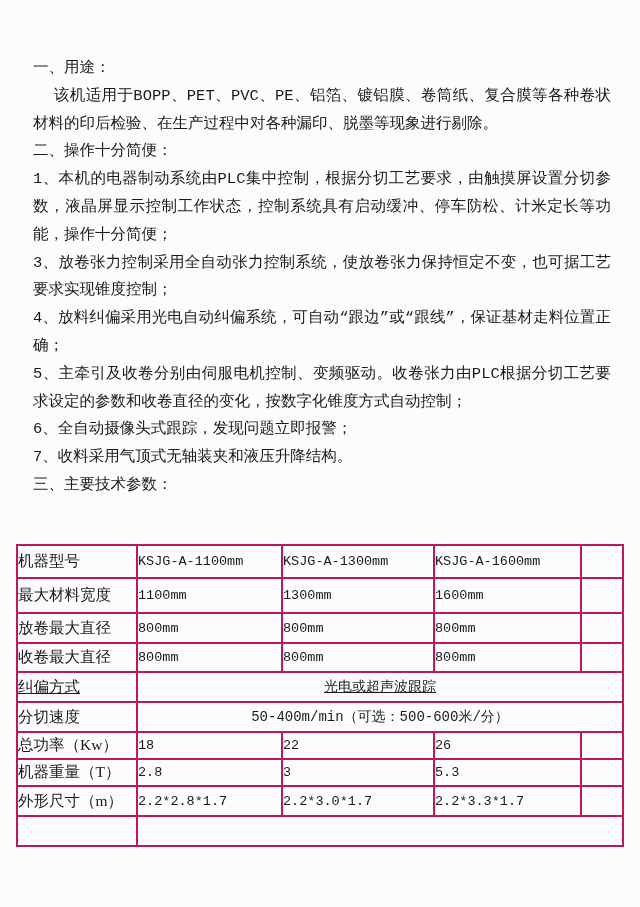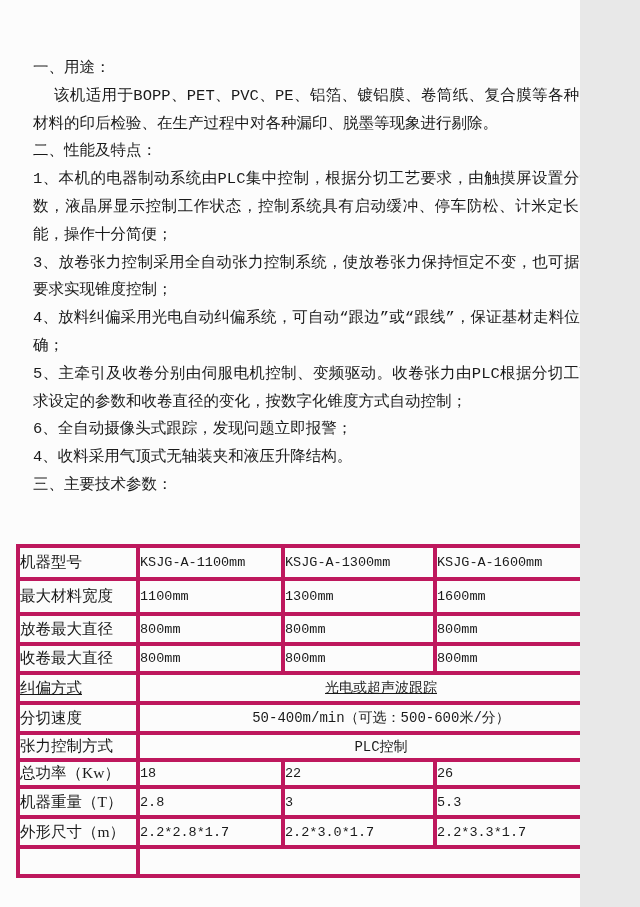--- a/index.html
+++ b/index.html
@@ -2,21 +2,21 @@
 <html><head>
 <meta charset="utf-8">
 <style>
   html, body {
     margin: 0;
     padding: 0;
     background: #e8e8e8;
   }
   .page {
     position: relative;
-    width: 580px;
+    width: 640px;
     height: 907px;
     background: #fcfcfc;
     overflow: hidden;
     color: #1a1a1a;
     font-family: "Liberation Mono", "Liberation Serif", "DejaVu Serif", serif;
   }
   .text-block {
     position: absolute;
     top: 55px;
     left: 33px;
@@ -36,21 +36,21 @@
   }
   table.specs {
     position: absolute;
     top: 544px;
     left: 16px;
     width: 606px;
     border-collapse: collapse;
     table-layout: fixed;
   }
   table.specs td {
-    border: 4px solid #be185d;
+    border: 2px solid #be185d;
     vertical-align: middle;
     overflow: hidden;
     white-space: nowrap;
     padding: 0;
   }
   table.specs tr:nth-child(1)  { height: 33px; }
   table.specs tr:nth-child(2)  { height: 35px; }
   table.specs tr:nth-child(3)  { height: 30px; }
   table.specs tr:nth-child(4)  { height: 29px; }
   table.specs tr:nth-child(5)  { height: 30px; text-decoration: underline; }
@@ -80,27 +80,27 @@
   td.mc3 { padding-right: 162px; }
 </style>
 </head>
 <body>
 
 <div class="page">
 
   <div class="text-block">
     <p>一、用途：</p>
     <p class="first-indent">该机适用于BOPP、PET、PVC、PE、铝箔、镀铝膜、卷筒纸、复合膜等各种卷状材料的印后检验、在生产过程中对各种漏印、脱墨等现象进行剔除。</p>
-    <p>二、性能及特点：</p>
+    <p>二、操作十分简便：</p>
     <p>1、本机的电器制动系统由PLC集中控制，根据分切工艺要求，由触摸屏设置分切参数，液晶屏显示控制工作状态，控制系统具有启动缓冲、停车防松、计米定长等功能，操作十分简便；</p>
     <p>3、放卷张力控制采用全自动张力控制系统，使放卷张力保持恒定不变，也可据工艺要求实现锥度控制；</p>
     <p>4、放料纠偏采用光电自动纠偏系统，可自动“跟边”或“跟线”，保证基材走料位置正确；</p>
     <p>5、主牵引及收卷分别由伺服电机控制、变频驱动。收卷张力由PLC根据分切工艺要求设定的参数和收卷直径的变化，按数字化锥度方式自动控制；</p>
     <p>6、全自动摄像头式跟踪，发现问题立即报警；</p>
-    <p>4、收料采用气顶式无轴装夹和液压升降结构。</p>
+    <p>7、收料采用气顶式无轴装夹和液压升降结构。</p>
     <p>三、主要技术参数：</p>
   </div>
 
   <table class="specs">
     <colgroup>
       <col style="width:120px">
       <col style="width:145px">
       <col style="width:152px">
       <col style="width:147px">
       <col style="width:42px">
@@ -136,24 +136,20 @@
       </tr>
       <tr>
         <td class="lbl">纠偏方式</td>
         <td class="mval mc1" colspan="4">光电或超声波跟踪</td>
       </tr>
       <tr>
         <td class="lbl">分切速度</td>
         <td class="mval mc2" colspan="4">50-400m/min（可选：500-600米/分）</td>
       </tr>
       <tr>
-        <td class="lbl">张力控制方式</td>
-        <td class="mval mc3" colspan="4">PLC控制</td>
-      </tr>
-      <tr>
         <td class="lbl">总功率（Kw）</td>
         <td class="val">18</td>
         <td class="val">22</td>
         <td class="val">26</td>
         <td></td>
       </tr>
       <tr>
         <td class="lbl">机器重量（T）</td>
         <td class="val">2.8</td>
         <td class="val">3</td>

